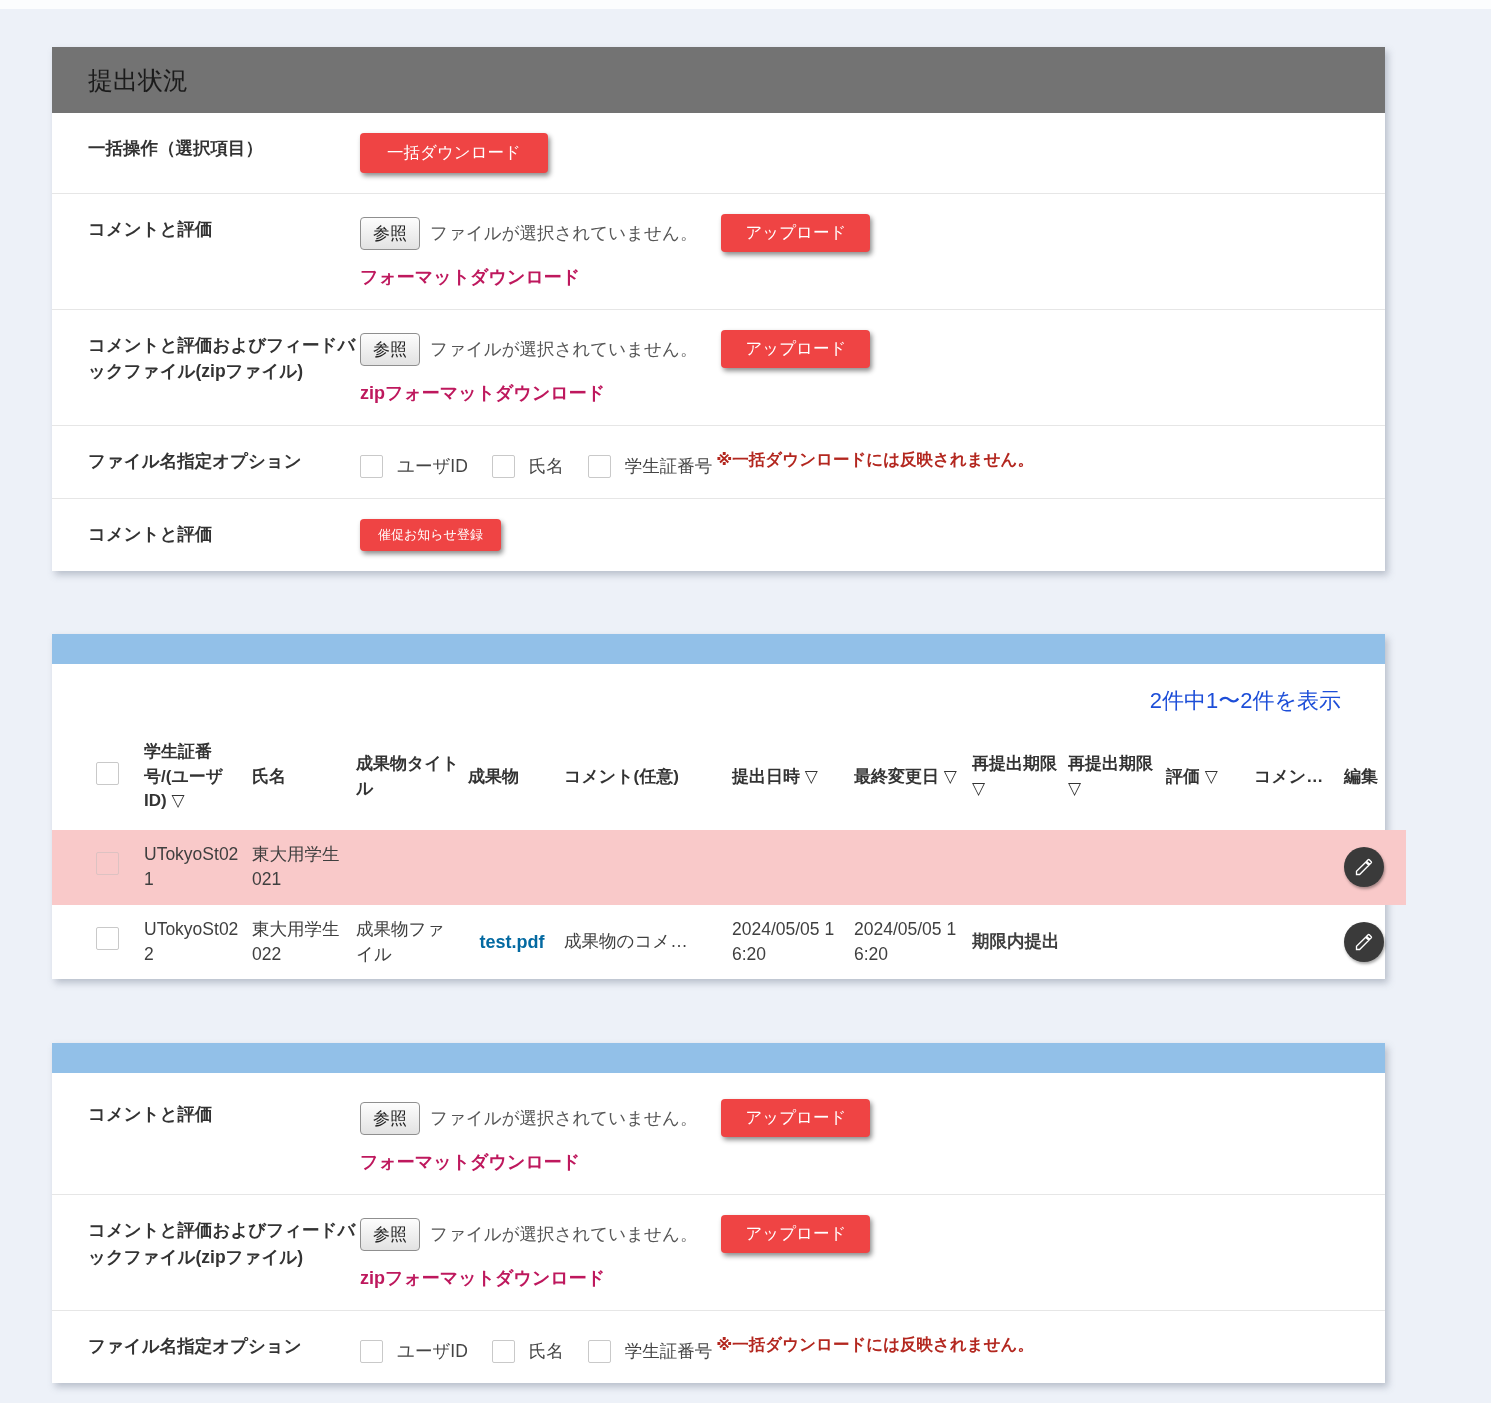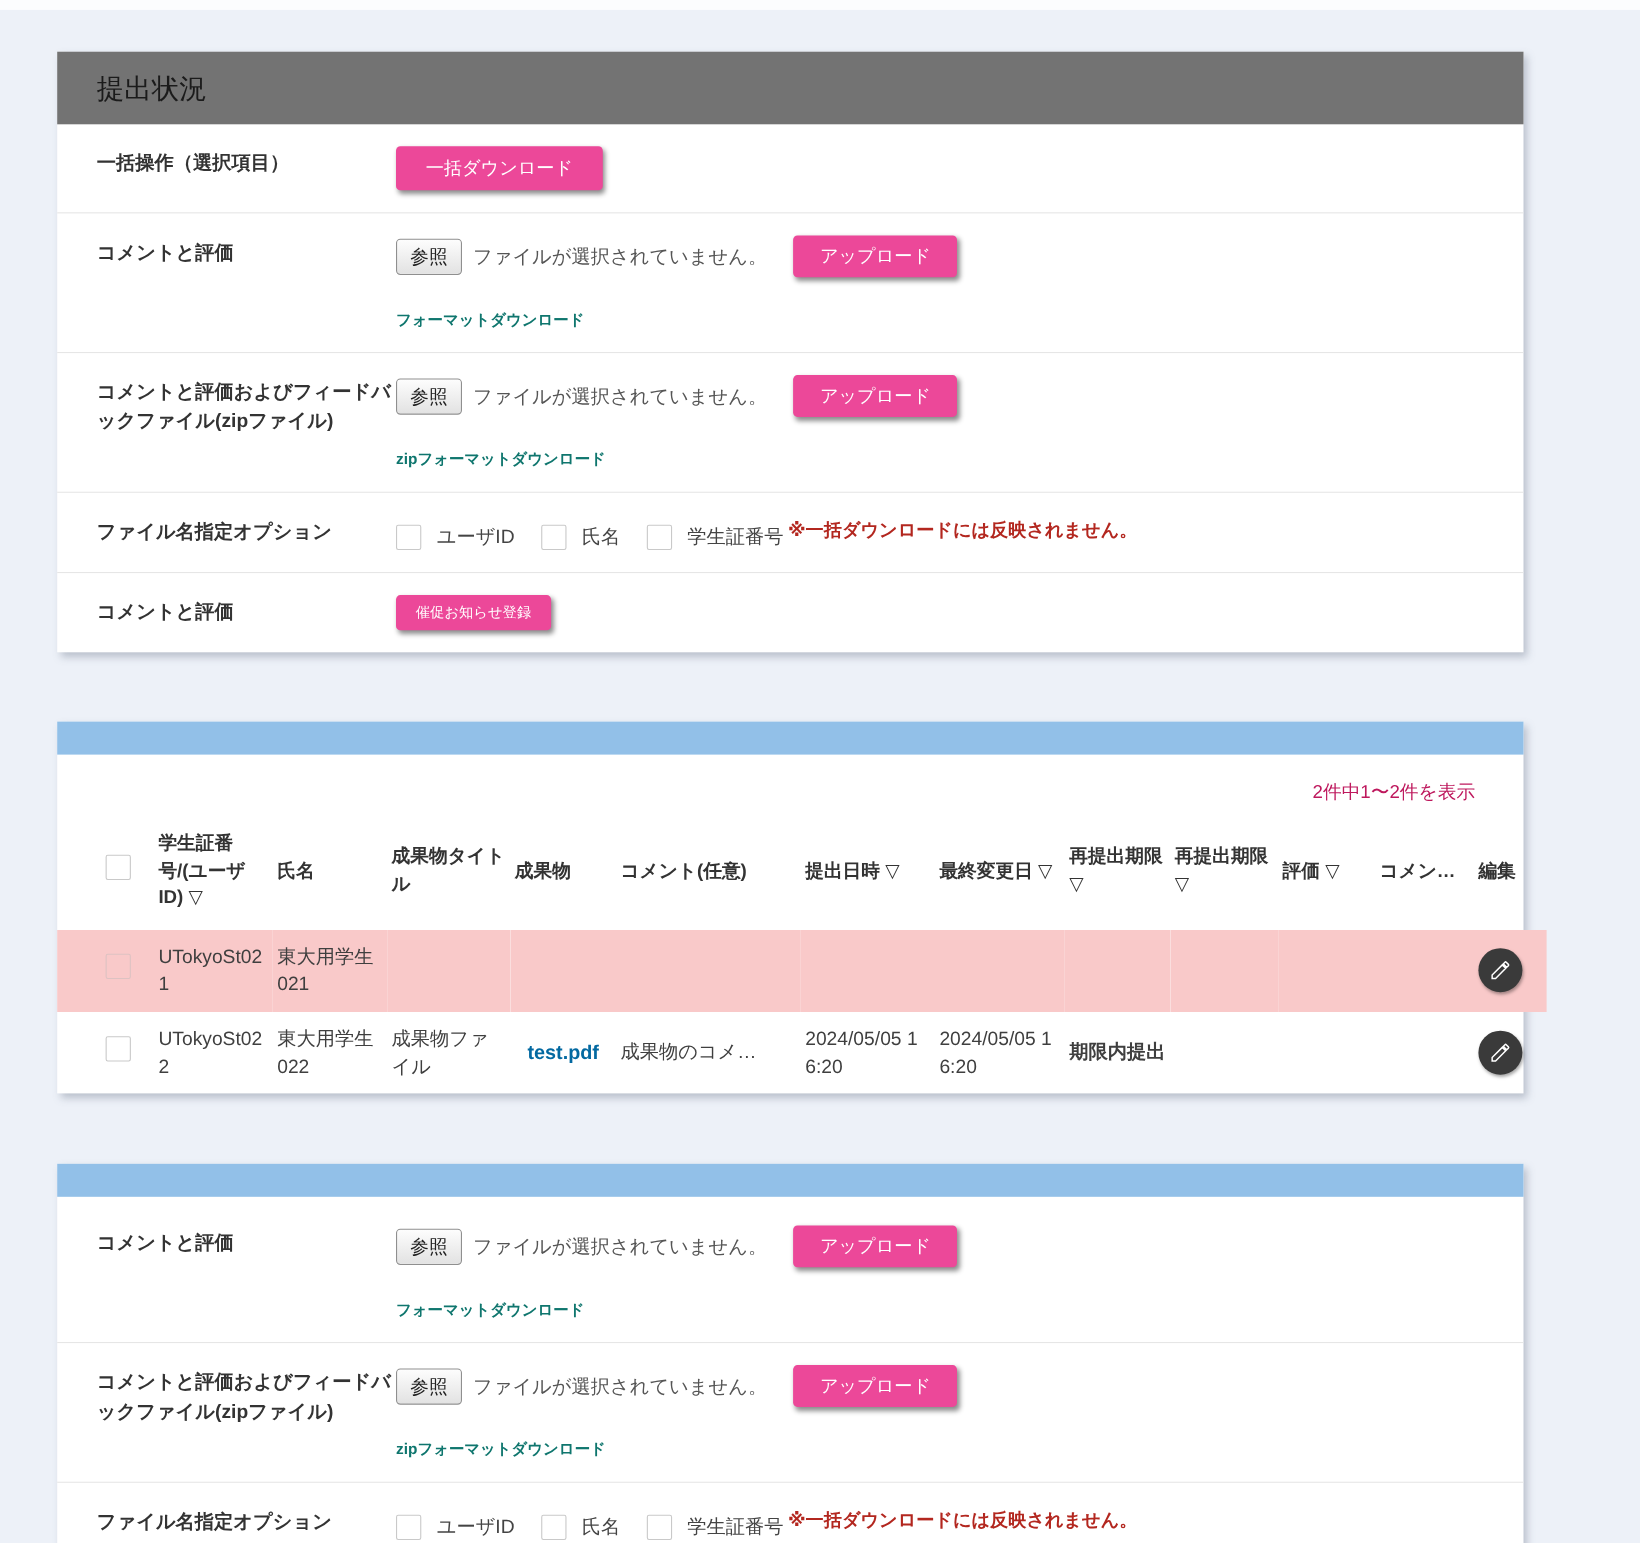--- a/index.html
+++ b/index.html
@@ -45,21 +45,21 @@
     font-weight:bold;
     font-size:17.5px;
     color:#333;
     line-height:1.5;
     padding-top:2px;
   }
   .frow .fcontrols { flex:1; }
 
   .btn-dark {
     display:inline-block;
-    background:#ec4899;
+    background:#ef4444;
     color:#ffffff;
     font-size:16.5px;
     border:none;
     border-radius:4px;
     padding:9px 27px;
     box-shadow:2px 3px 5px rgba(0,0,0,0.45);
     cursor:pointer;
     font-family:Liberation Mono, monospace;
   }
   .btn-dark.small { padding:7px 18px; font-size:13px; }
@@ -73,24 +73,24 @@
     padding:4px 12px;
     font-size:17px;
     color:#222;
     cursor:pointer;
     font-family:inherit;
   }
   .file-status { font-size:17.5px; color:#555; margin-right:12px; }
   .file-line .btn-dark { margin-left:2px; padding:8px 24px; }
   .dl-link {
     display:inline-block;
-    margin-top:30px;
-    font-size:14px;
+    margin-top:13px;
+    font-size:18px;
     font-weight:bold;
-    color:#0f766e;
+    color:#be185d;
     text-decoration:none;
   }
   .file-link { font-size:18px; font-weight:bold; color:#0369a1; text-decoration:none; }
 
   .opt-line { display:flex; align-items:center; padding-top:8px; }
   .cbx {
     display:inline-block;
     width:23px; height:23px;
     border:1px solid #c9c9c9;
     background:rgba(255,255,255,0.55);
@@ -105,22 +105,22 @@
     font-weight:bold;
     color:#b3271f;
     position:relative;
     top:-6px;
   }
 
   
   .count-line {
     text-align:right;
     padding:22px 44px 0 0;
-    font-size:17px;
-    color:#be185d;
+    font-size:22px;
+    color:#1d4ed8;
     margin-left:28px;
   }
   table.results {
     width:100%;
     border-collapse:collapse;
     table-layout:fixed;
     margin-top:2px;
   }
   table.results th {
     font-size:17px;

